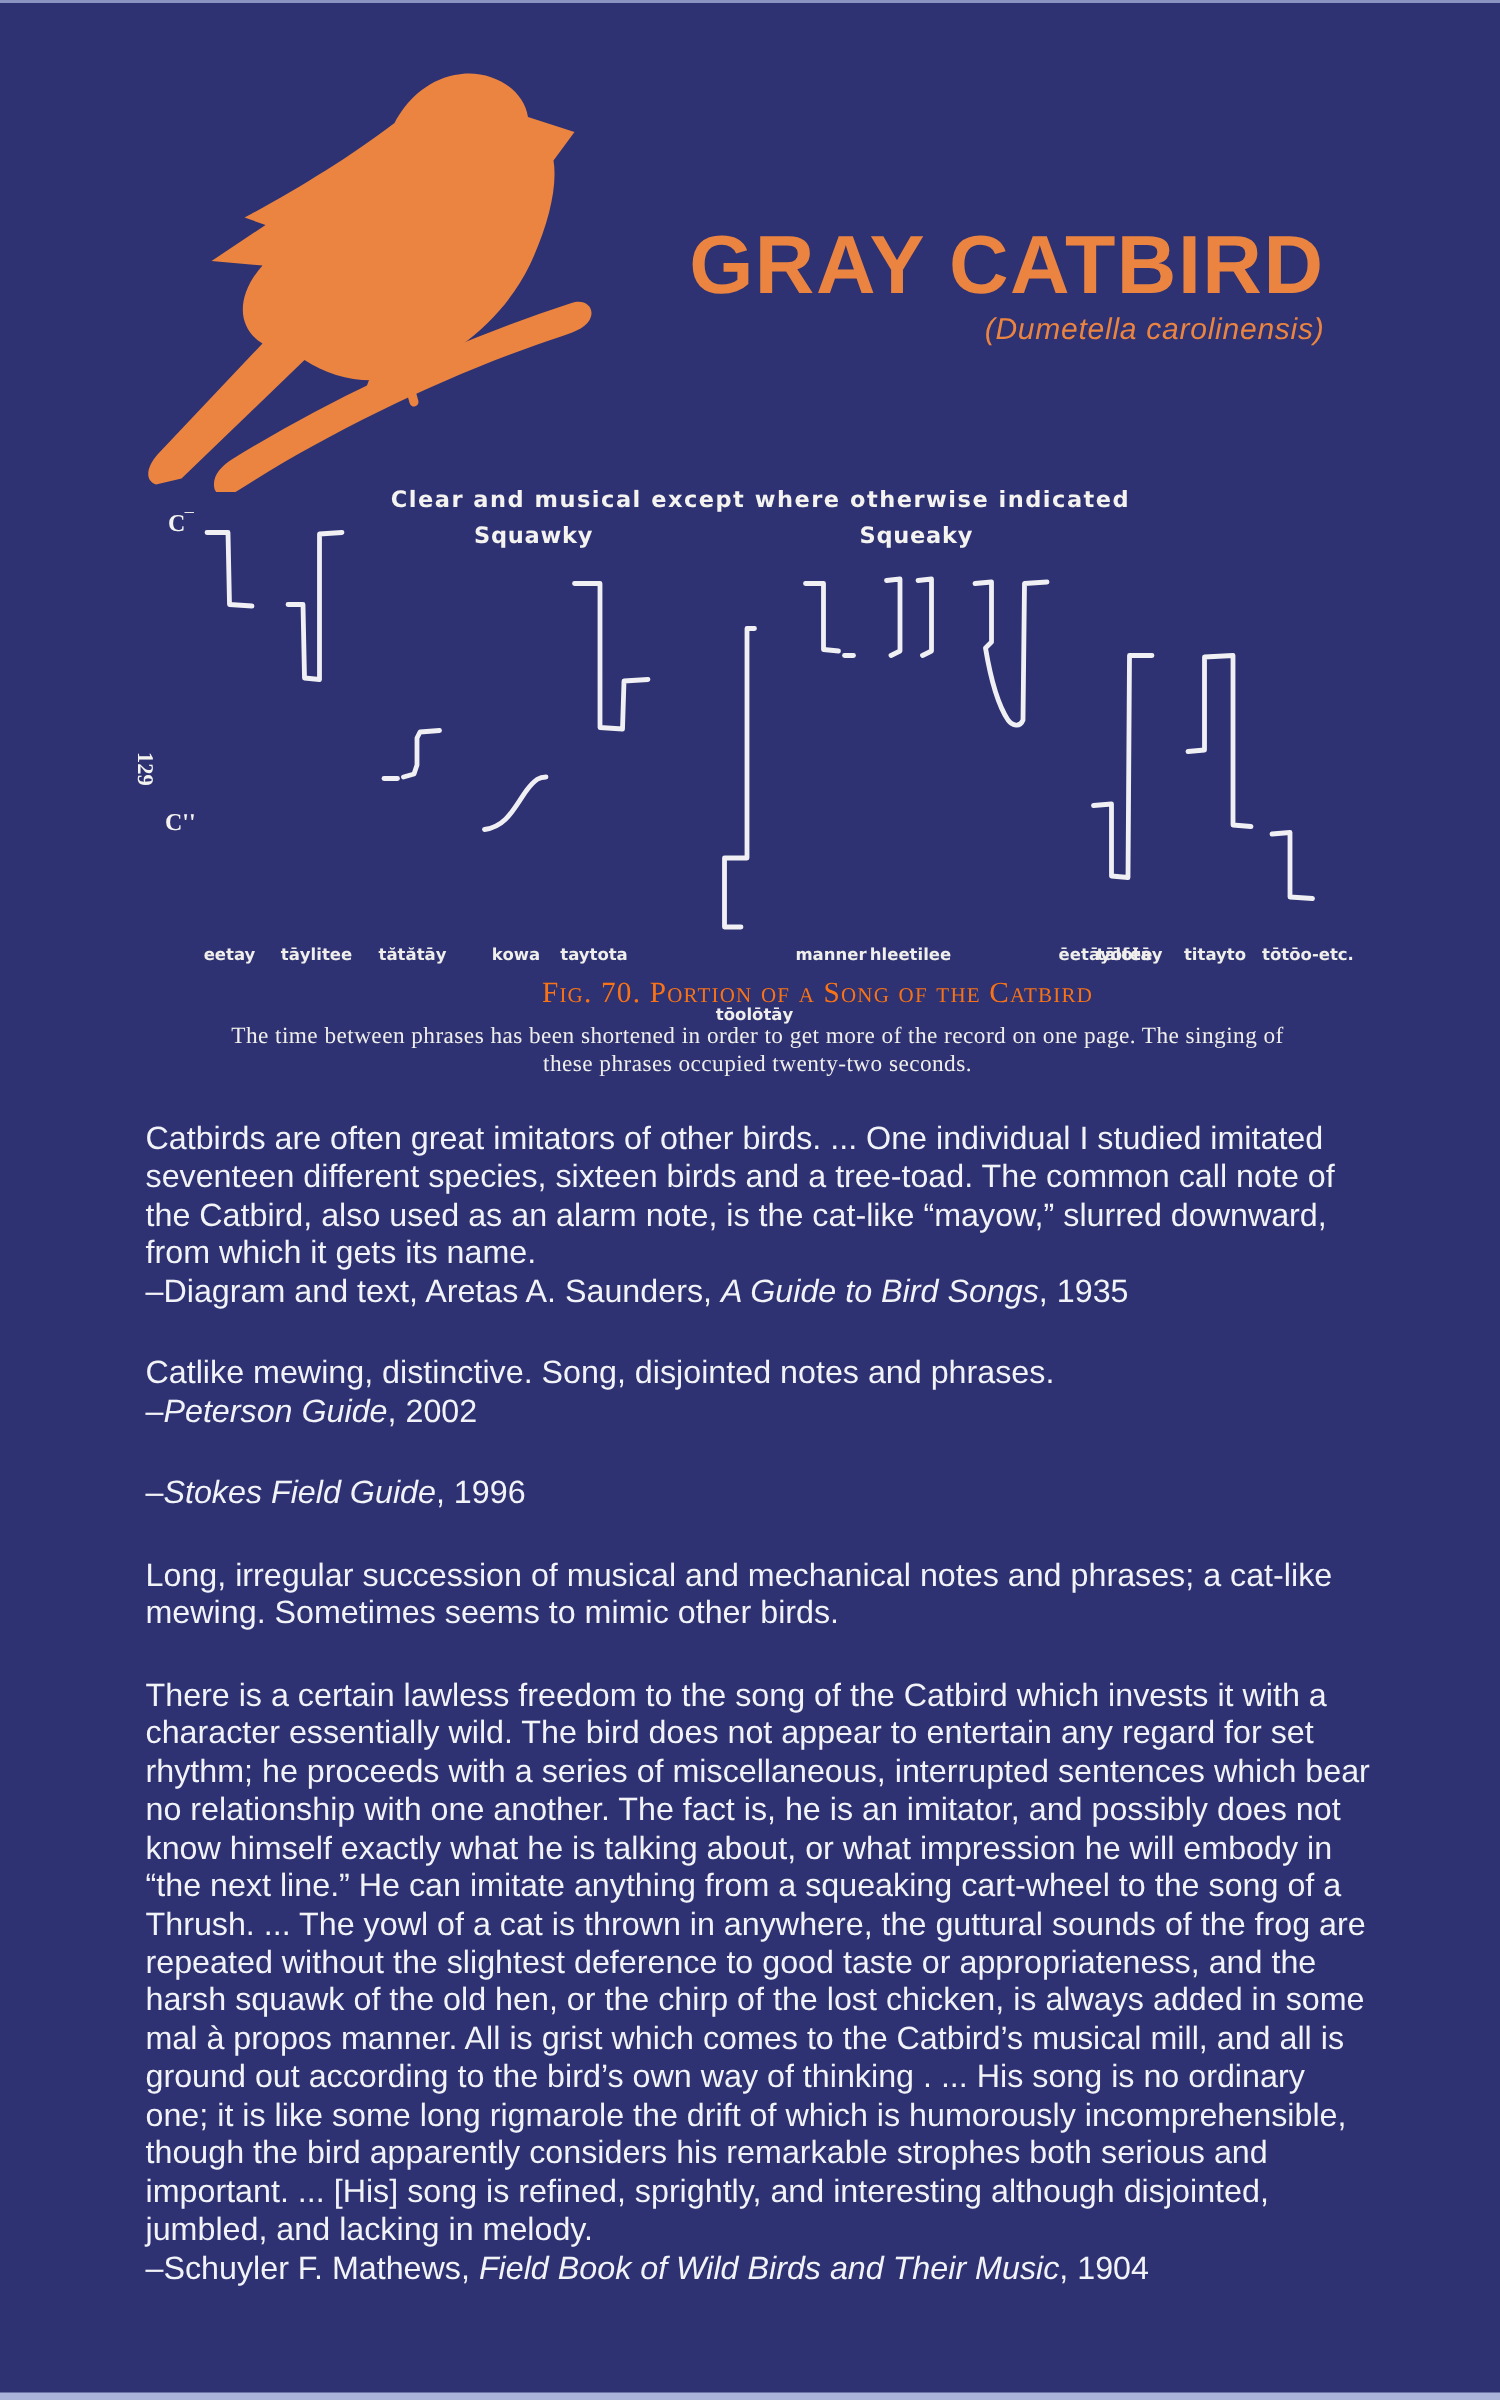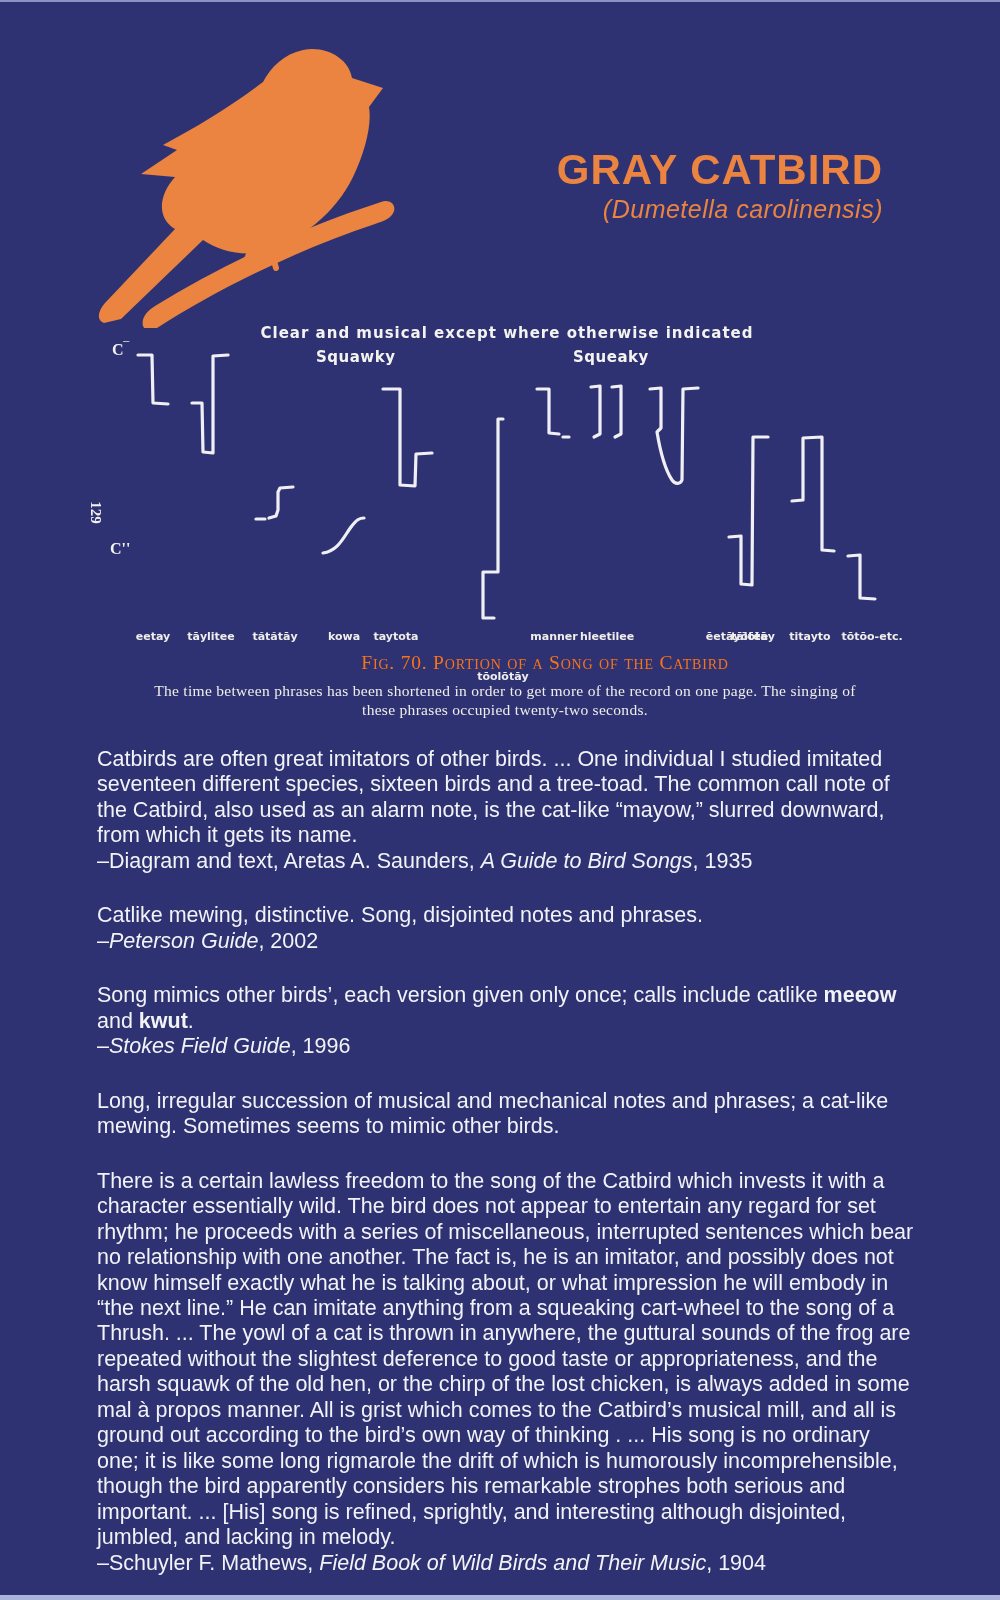--- a/index.html
+++ b/index.html
@@ -6,22 +6,22 @@
   .page{
     position:relative;width:1000px;height:1600px;overflow:hidden;
     background:var(--bg,#2e3272);
     font-family:"Liberation Sans",sans-serif;
   }
   .edge-top{position:absolute;top:0;left:0;width:100%;height:2px;background:var(--edge-top,#8a93c2);}
   .edge-bottom{position:absolute;bottom:0;left:0;width:100%;height:5px;background:var(--edge-bottom,#aab4da);}
 
   
   .header{position:absolute;top:148px;right:117px;text-align:right;color:var(--accent,#ea8440);}
-  .title{font-size:42px;font-weight:bold;letter-spacing:1px;line-height:1.05;margin:0;}
-  .subtitle{font-size:25px;font-style:italic;margin-top:3px;letter-spacing:0.5px;}
+  .title{font-size:55px;font-weight:bold;letter-spacing:1px;line-height:1.05;margin:0;}
+  .subtitle{font-size:20px;font-style:italic;margin-top:3px;letter-spacing:0.5px;}
 
   
   .bird-svg{position:absolute;left:55px;top:28px;}
 
   
   .figure{position:absolute;left:0;top:322px;width:897px;height:400px;color:#f2f2f6;}
   .trace-svg{position:absolute;left:0;top:0;}
   .trace{fill:none;stroke:var(--trace,#f0f0f4);stroke-width:3.2;stroke-linecap:round;stroke-linejoin:round;}
   .hand{position:absolute;font-family:"DejaVu Sans",sans-serif;font-weight:bold;color:#f4f3ef;white-space:nowrap;}
   .cond{font-size:15px;letter-spacing:1px;transform:translateX(-50%);}
@@ -115,21 +115,20 @@
   <div class="quotes" id="quotes">
       <div class="quote">
         <p><span>Catbirds are often great imitators of other birds. ... One individual I studied imitated seventeen different species, sixteen birds and a tree-toad. The common call note of the Catbird, also used as an alarm note, is the cat-like “mayow,” slurred downward, from which it gets its name.</span></p>
         <p><span>–Diagram and text, Aretas A. Saunders, </span><span class="seg-i">A Guide to Bird Songs</span><span>, 1935</span></p>
       </div>
       <div class="quote">
         <p><span>Catlike mewing, distinctive. Song, disjointed notes and phrases.</span></p>
         <p><span>–</span><span class="seg-i">Peterson Guide</span><span>, 2002</span></p>
       </div>
       <div class="quote">
-        <p><span>Song mimics other birds’, each version given only once; calls include catlike </span><span class="seg-b">meeow</span><span> and </span><span class="seg-b">kwut</span><span>.</span></p>
         <p><span>–</span><span class="seg-i">Stokes Field Guide</span><span>, 1996</span></p>
       </div>
       <div class="quote">
         <p><span>Long, irregular succession of musical and mechanical notes and phrases; a cat-like mewing. Sometimes seems to mimic other birds.</span></p>
       </div>
       <div class="quote">
         <p><span>There is a certain lawless freedom to the song of the Catbird which invests it with a character essentially wild. The bird does not appear to entertain any regard for set rhythm; he proceeds with a series of miscellaneous, interrupted sentences which bear no relationship with one another. The fact is, he is an imitator, and possibly does not know himself exactly what he is talking about, or what impression he will embody in “the next line.” He can imitate anything from a squeaking cart-wheel to the song of a Thrush. ... The yowl of a cat is thrown in anywhere, the guttural sounds of the frog are repeated without the slightest deference to good taste or appropriateness, and the harsh squawk of the old hen, or the chirp of the lost chicken, is always added in some mal à propos manner. All is grist which comes to the Catbird’s musical mill, and all is ground out according to the bird’s own way of thinking . ... His song is no ordinary one; it is like some long rigmarole the drift of which is humorously incomprehensible, though the bird apparently considers his remarkable strophes both serious and important. ... [His] song is refined, sprightly, and interesting although disjointed, jumbled, and lacking in melody.</span></p>
         <p><span>–Schuyler F. Mathews, </span><span class="seg-i">Field Book of Wild Birds and Their Music</span><span>, 1904</span></p>
       </div>
     </div>

